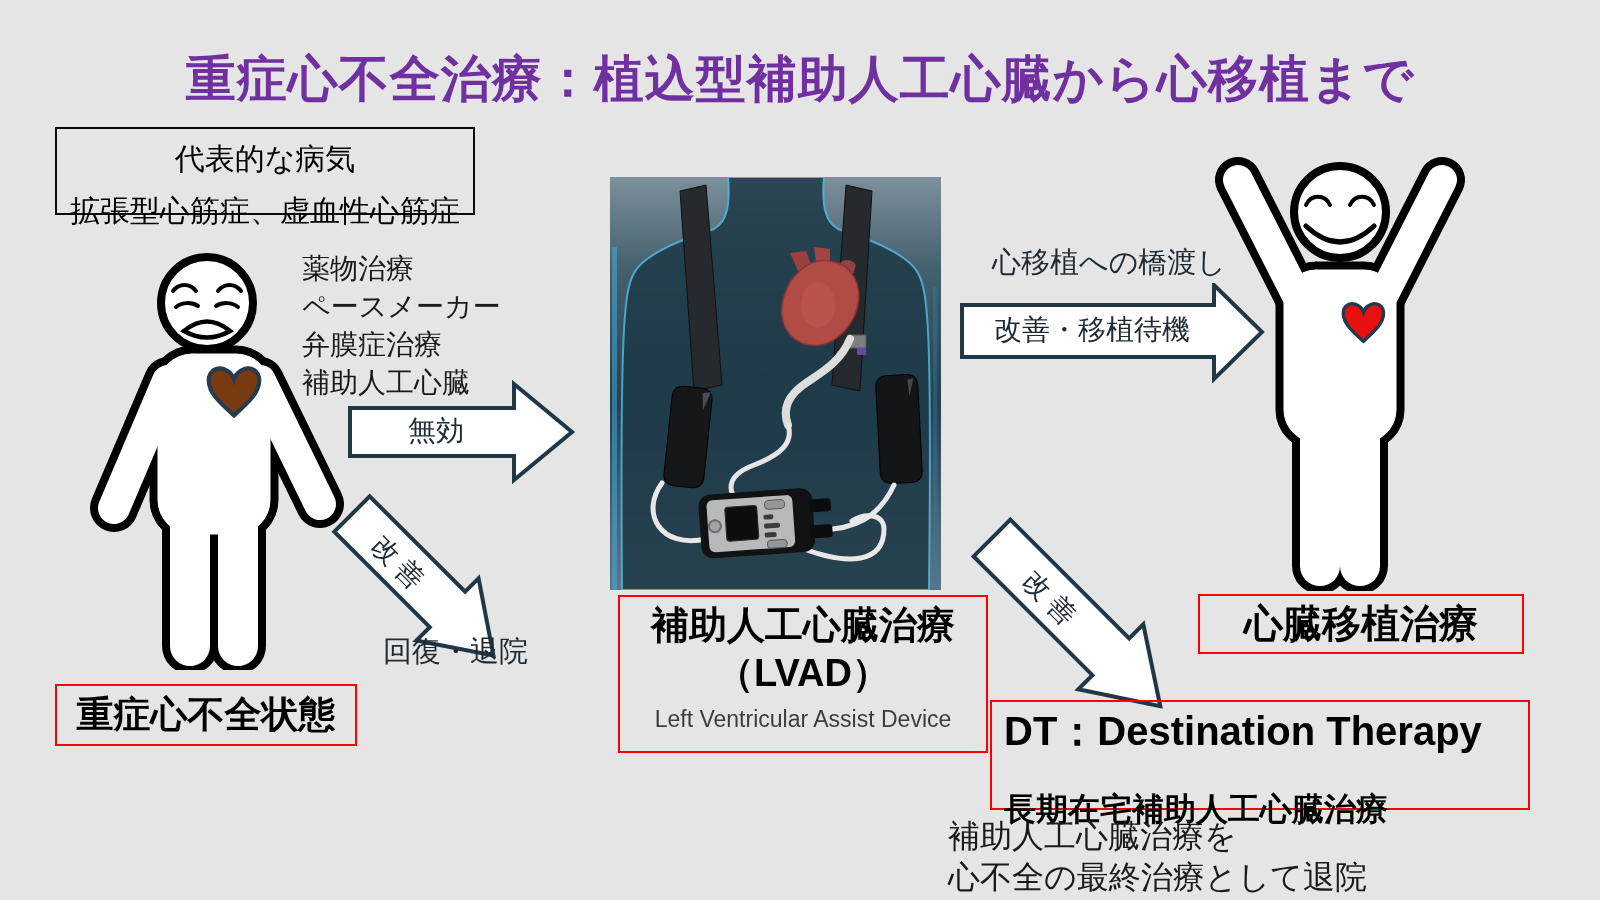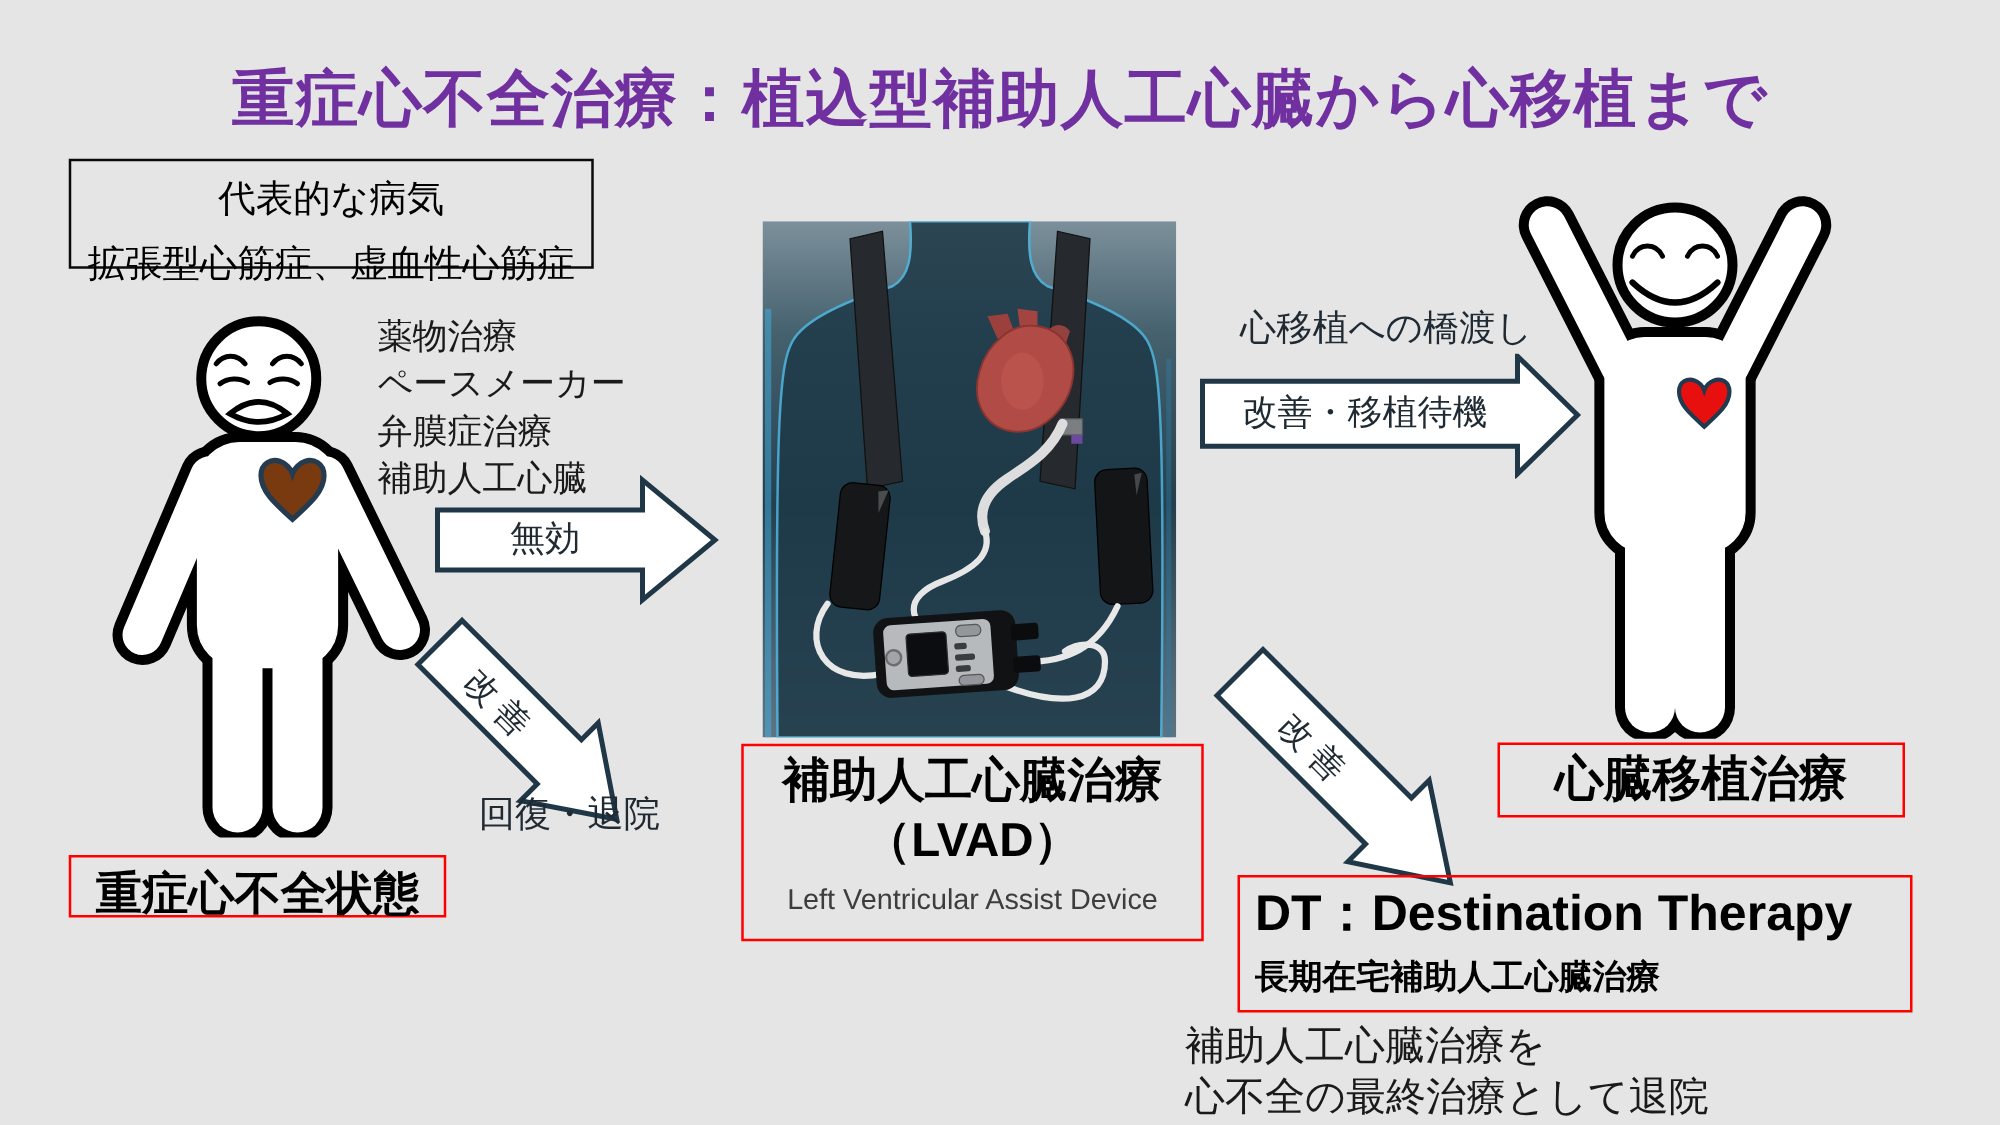--- a/index.html
+++ b/index.html
@@ -18,29 +18,29 @@
   
   .treatments{left:302px;top:250px;font-size:28px;line-height:38px;color:#1a1a1a;}
   
   .arrow-label{font-size:28px;color:#1f2a33;}
   .muko-label{left:366px;top:412px;width:140px;}
   .bridge-caption{left:979px;top:243px;width:260px;font-size:29px;color:#1f2a33;}
   .bridge-label{left:972px;top:311px;width:240px;}
   .recover-label{left:383px;top:632px;font-size:29px;color:#1f2a33;}
   
   .redbox{border:2px solid #FF0000;box-sizing:border-box;}
-  .severe-box{left:55px;top:684px;width:302px;height:50px;font-size:37px;font-weight:bold;line-height:58px;}
-  .lvad-box{left:593px;top:595px;width:370px;height:158px;}
+  .severe-box{left:55px;top:684px;width:302px;height:62px;font-size:37px;font-weight:bold;line-height:58px;}
+  .lvad-box{left:618px;top:595px;width:370px;height:158px;}
   .lvad-l1{margin-top:5px;font-size:38px;font-weight:bold;line-height:46px;}
   .lvad-l2{margin-top:2px;font-size:38px;font-weight:bold;line-height:46px;}
   .lvad-l3{margin-top:10px;font-size:23px;color:#3d3d3d;}
   .transplant-box{left:1198px;top:594px;width:326px;height:60px;font-size:39px;font-weight:bold;line-height:56px;}
   .dt-box{left:990px;top:700px;width:540px;height:110px;padding-left:12px;}
   .dt-l1{margin-top:3px;font-size:40px;font-weight:bold;line-height:52px;}
-  .dt-l2{font-size:27px;font-weight:bold;line-height:48px;}
+  .dt-l2{font-size:32px;font-weight:bold;line-height:48px;margin-top:28px;}
   .dt-notes{left:948px;top:816px;font-size:32px;line-height:41px;color:#1a1a1a;}
   svg{display:block;}
   .flow-arrow polygon{fill:#ffffff;stroke:#1f3747;stroke-width:4;}
   .flow-arrow text{fill:#1f2a33;font-family:"Liberation Sans","DejaVu Sans",sans-serif;}
 </style>
 </head>
 <body>
 
 <div id="stage">
 

